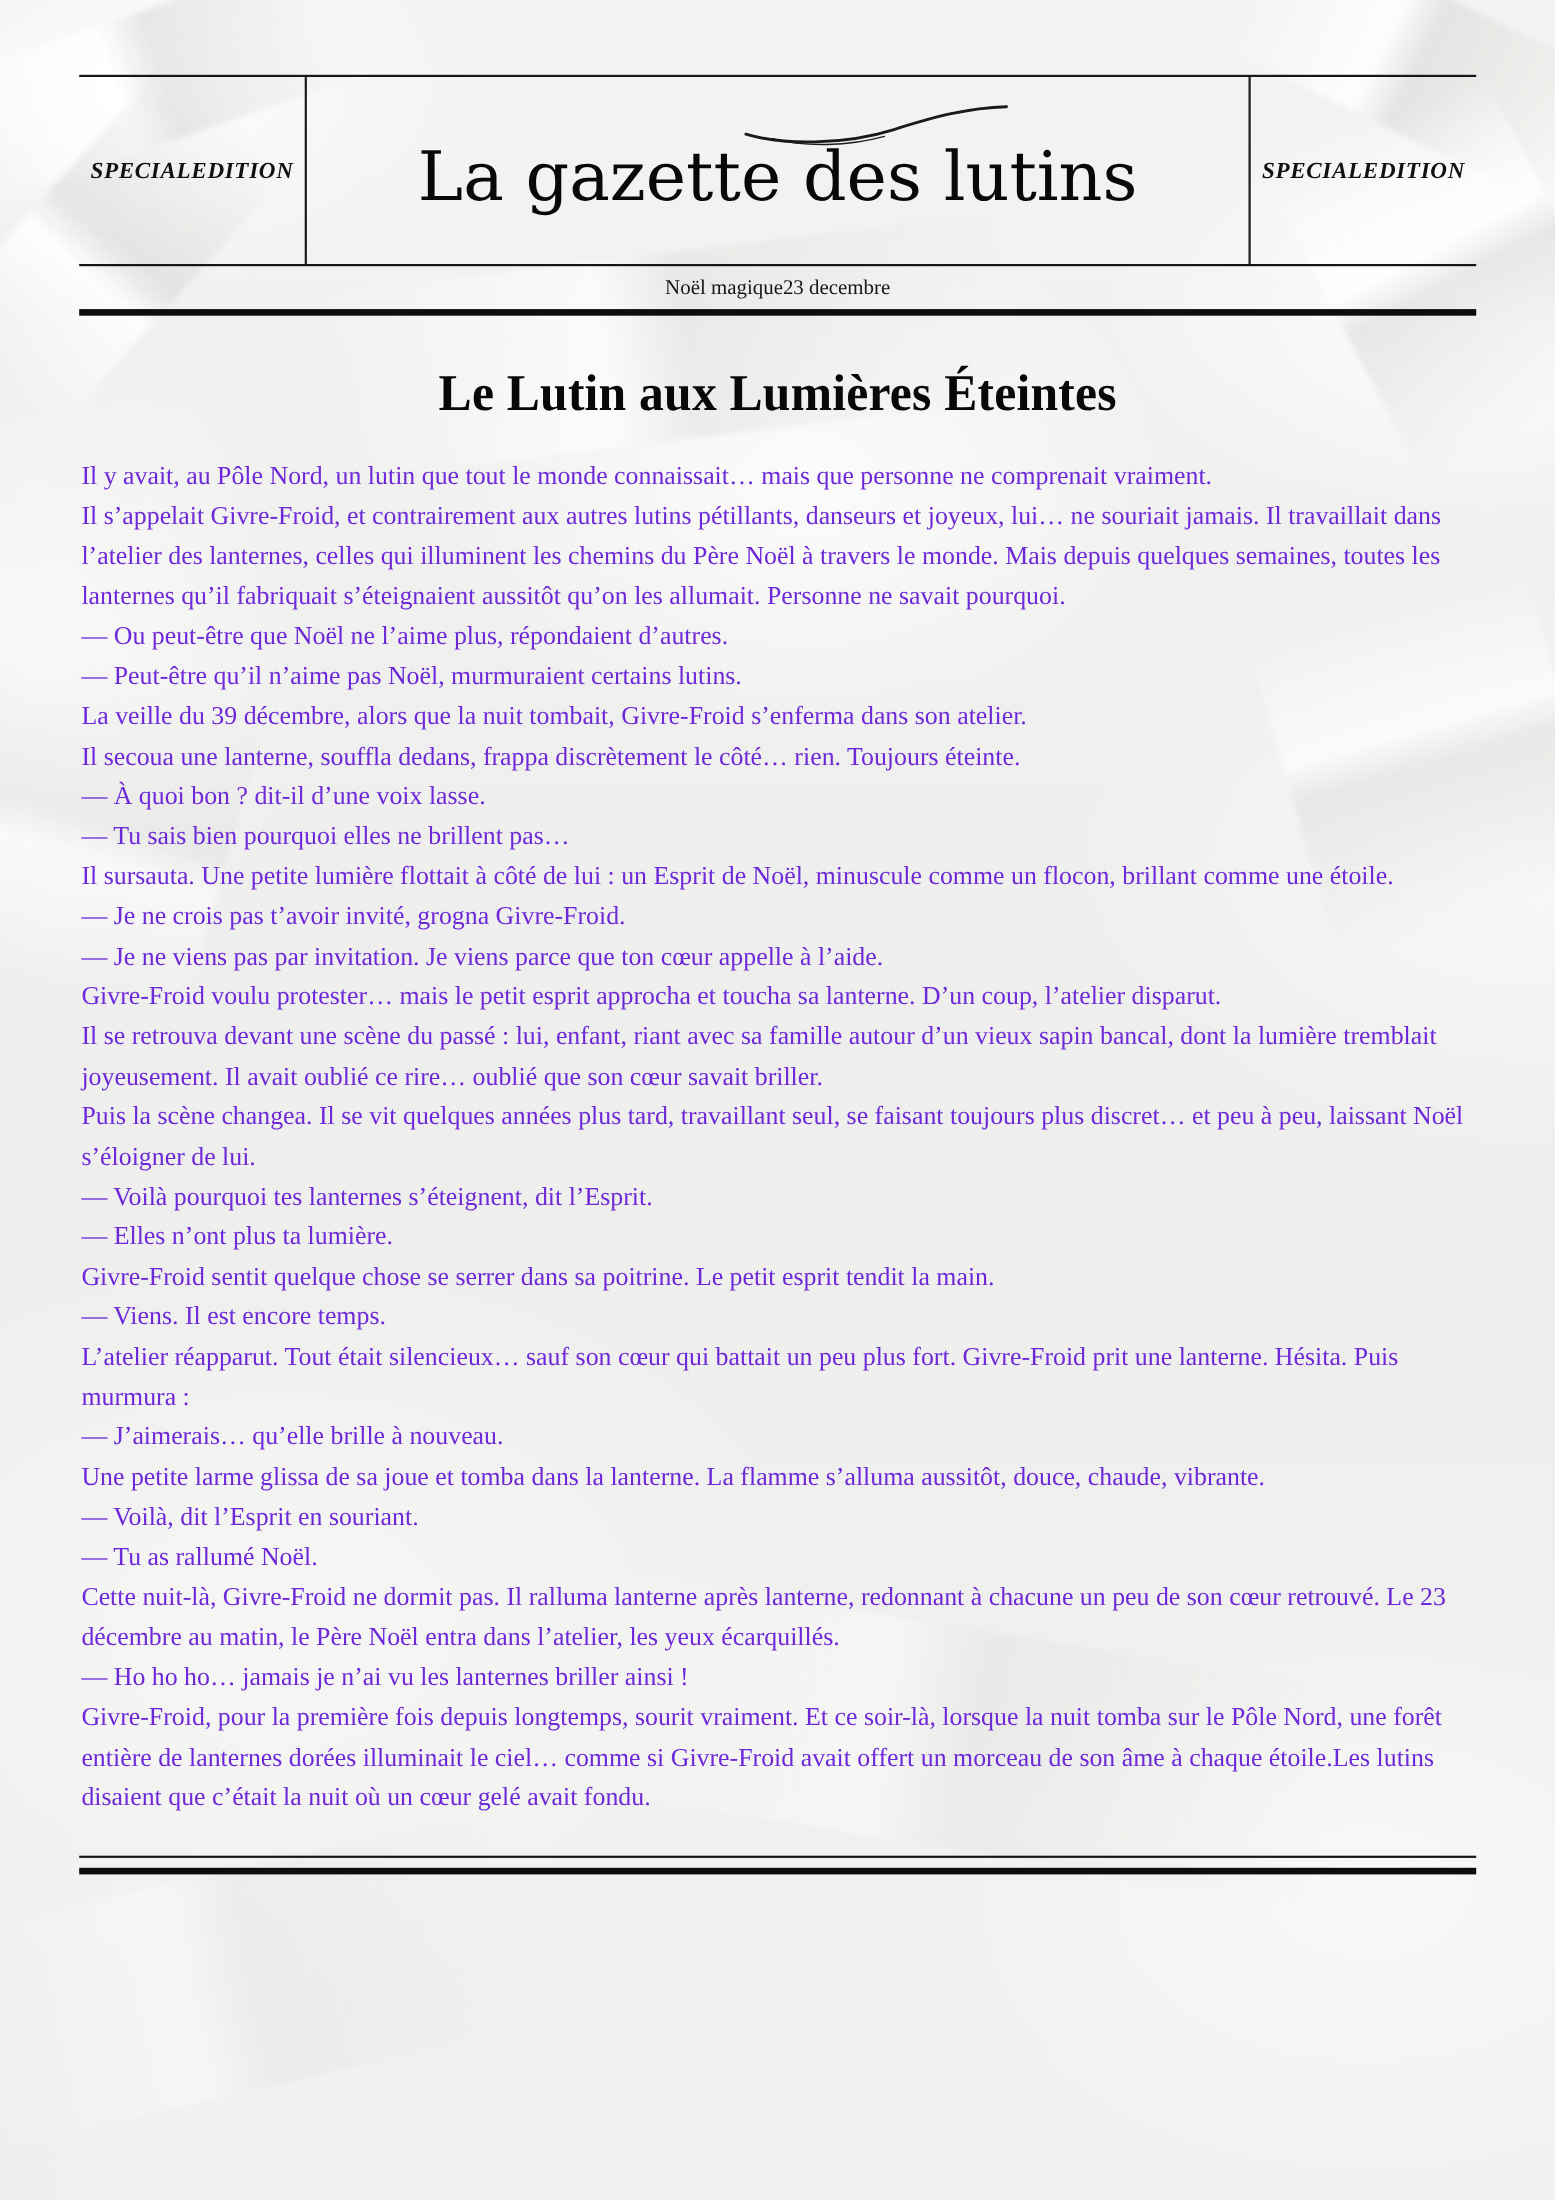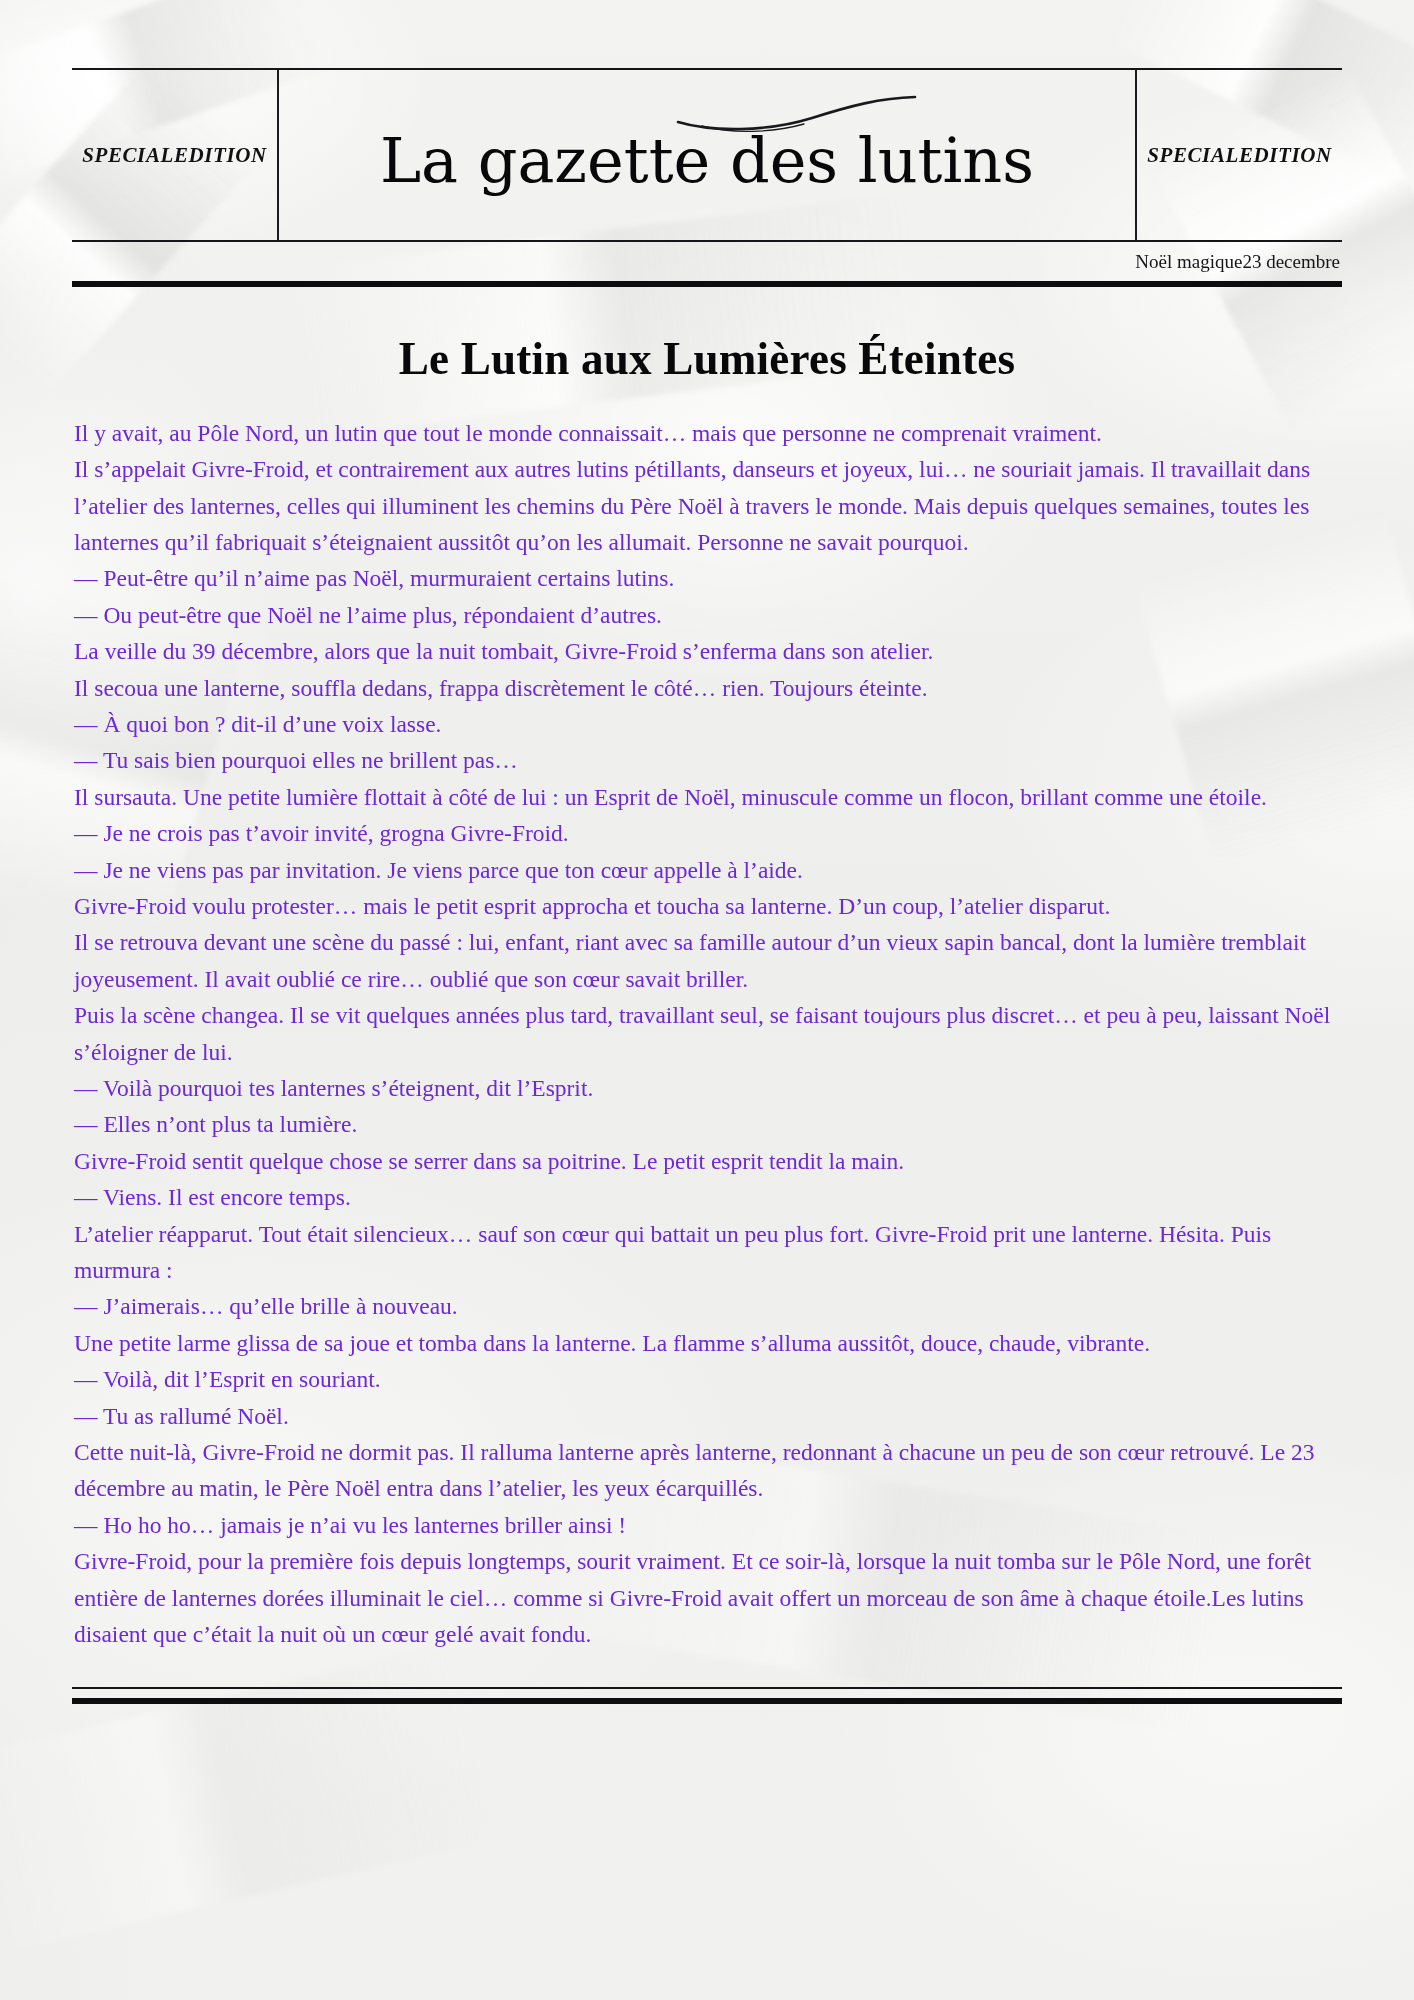--- a/index.html
+++ b/index.html
@@ -115,21 +115,21 @@
   }
   .masthead-title .bl {
     display: inline-block;
   }
 
   
   .rule-thin { border-top: 2.5px solid #16161a; }
   .dateline {
     display: flex;
     align-items: center;
-    justify-content: flex-end;
+    justify-content: center;
     padding: 9px 2px 8px 2px;
     font-family: "Liberation Serif", "DejaVu Serif", serif;
     font-size: 19px;
     color: #15151a;
   }
   .rule-thick { border-top: 6px solid #0d0d10; }
 
   
   .headline {
     text-align: center;
@@ -209,22 +209,22 @@
     <span>Noël magique</span>
     <span>23 decembre</span>
   </div>
   <div class="rule-thick"></div>
 
   <h1 class="headline">Le Lutin aux Lumières Éteintes</h1>
 
   <div class="article">
       <p>Il y avait, au Pôle Nord, un lutin que tout le monde connaissait… mais que personne ne comprenait vraiment.</p>
       <p> Il s’appelait Givre-Froid, et contrairement aux autres lutins pétillants, danseurs et joyeux, lui… ne souriait jamais. Il travaillait dans l’atelier des lanternes, celles qui illuminent les chemins du Père Noël à travers le monde.  Mais depuis quelques semaines, toutes les lanternes qu’il fabriquait s’éteignaient aussitôt qu’on les allumait.  Personne ne savait pourquoi.</p>
+      <p> — Ou peut-être que Noël ne l’aime plus, répondaient d’autres.</p>
       <p>— Peut-être qu’il n’aime pas Noël, murmuraient certains lutins.</p>
-      <p> — Ou peut-être que Noël ne l’aime plus, répondaient d’autres.</p>
       <p>La veille du 39 décembre, alors que la nuit tombait, Givre-Froid s’enferma dans son atelier.</p>
       <p> Il secoua une lanterne, souffla dedans, frappa discrètement le côté… rien.  Toujours éteinte.</p>
       <p>— À quoi bon ? dit-il d’une voix lasse.</p>
       <p> — Tu sais bien pourquoi elles ne brillent pas…</p>
       <p>Il sursauta.  Une petite lumière flottait à côté de lui : un Esprit de Noël, minuscule comme un flocon, brillant comme une étoile.</p>
       <p>— Je ne crois pas t’avoir invité, grogna Givre-Froid.</p>
       <p> — Je ne viens pas par invitation. Je viens parce que ton cœur appelle à l’aide.</p>
       <p>Givre-Froid voulu protester… mais le petit esprit approcha et toucha sa lanterne.  D’un coup, l’atelier disparut.</p>
       <p>Il se retrouva devant une scène du passé : lui, enfant, riant avec sa famille autour d’un vieux sapin bancal, dont la lumière tremblait joyeusement.  Il avait oublié ce rire… oublié que son cœur savait briller.</p>
       <p>Puis la scène changea.  Il se vit quelques années plus tard, travaillant seul, se faisant toujours plus discret… et peu à peu, laissant Noël s’éloigner de lui.</p>

